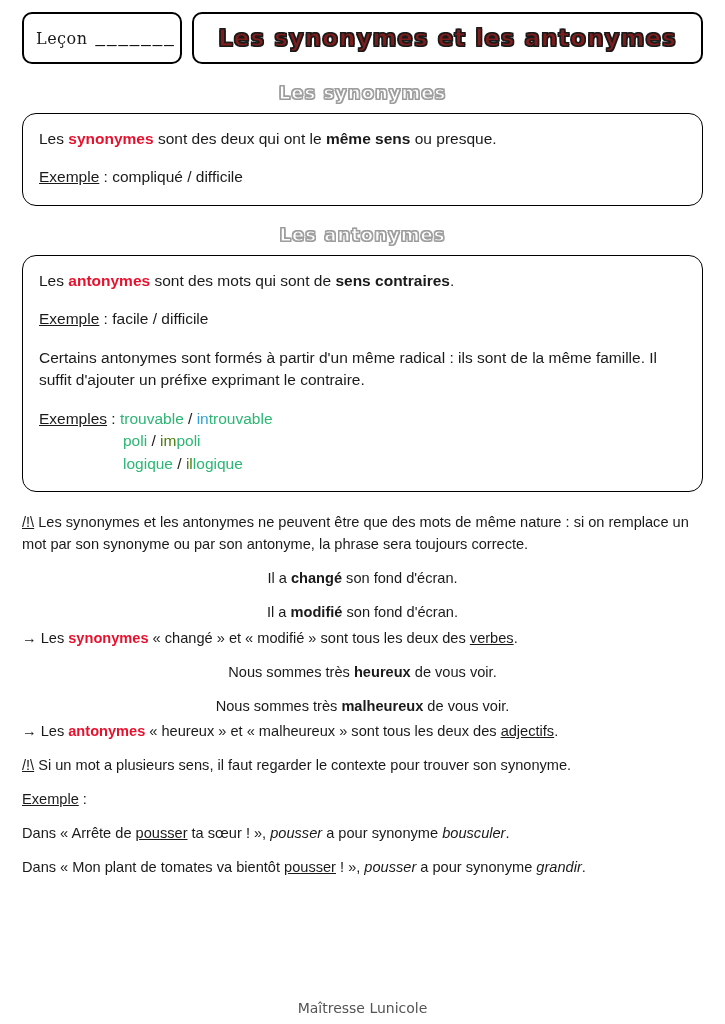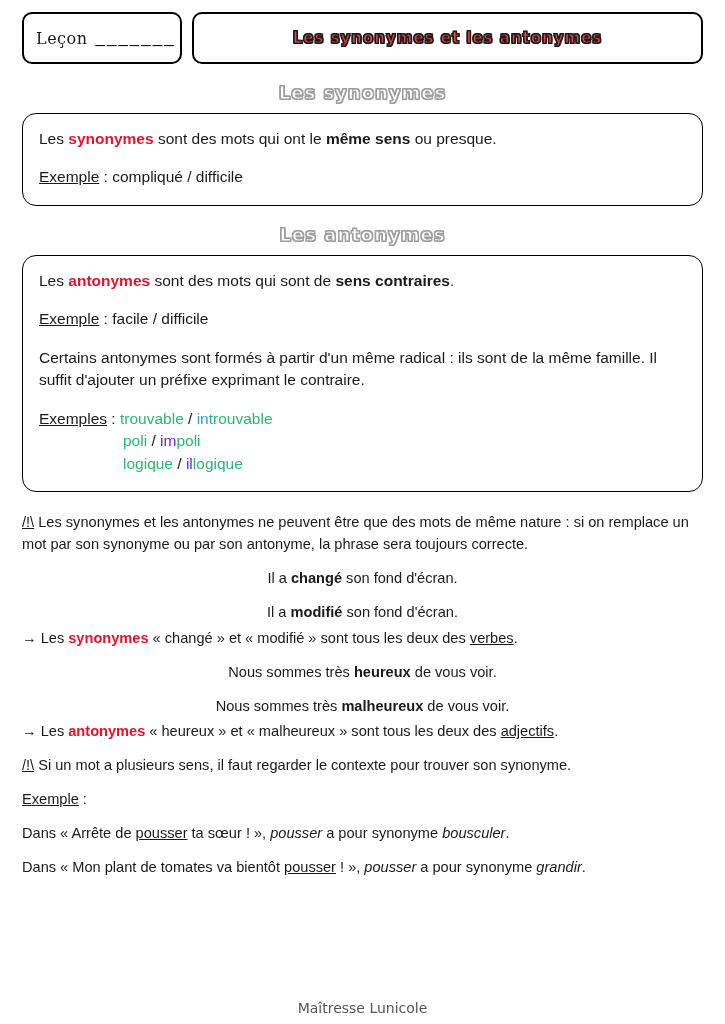--- a/index.html
+++ b/index.html
@@ -53,24 +53,24 @@
   .title-box {
     flex: 1;
     border: 2px solid #000;
     border-radius: 10px;
     display: flex;
     align-items: center;
     justify-content: center;
   }
   .main-title {
     font-family: "DejaVu Sans", sans-serif;
-    font-size: 15px;
+    font-size: 23px;
     font-weight: bold;
     letter-spacing: 1px;
-    color: #ef4444;
+    color: #7f1d1d;
     -webkit-text-stroke: 1.1px #1a1a1a;
     text-shadow:
       -1px -1px 0 #1a1a1a,
        1px -1px 0 #1a1a1a,
       -1px  1px 0 #1a1a1a,
        1px  1px 0 #1a1a1a;
   }
 
   
   .section-heading {
@@ -100,21 +100,21 @@
     font-size: 15.5px;
     line-height: 1.45;
   }
   .box p:last-child { margin-bottom: 0; }
 
   .red { color: #e8112d; font-weight: bold; }
   .bold { font-weight: bold; }
   .u { text-decoration: underline; }
   .green { color: #2bb673; }
   .blue { color: #29a3dc; }
-  .pink { color: #6d28d9; }
+  .pink { color: #4d7c0f; }
 
   
   .notes {
     margin-top: 20px;
     font-size: 14.6px;
     line-height: 1.5;
   }
   .notes p { margin: 0 0 12px 0; }
   .warn { letter-spacing: 0; }
   .center-italic {
@@ -148,21 +148,21 @@
     </div>
     <div class="title-box">
       <span class="main-title">Les synonymes et les antonymes</span>
     </div>
   </div>
 
   <div class="section-heading">Les synonymes</div>
 
   <div class="box">
     <p>
-      <span>Les </span><span class="red">synonymes</span><span> sont des mots qui ont le </span><span class="bold">même sens</span><span> ou presque.</span>
+      <span>Les </span><span class="red">synonymes</span><span> sont des deux qui ont le </span><span class="bold">même sens</span><span> ou presque.</span>
     </p>
     <p>
       <span class="u">Exemple</span><span> : compliqué / difficile</span>
     </p>
   </div>
 
   <div class="section-heading">Les antonymes</div>
 
   <div class="box">
     <p>

